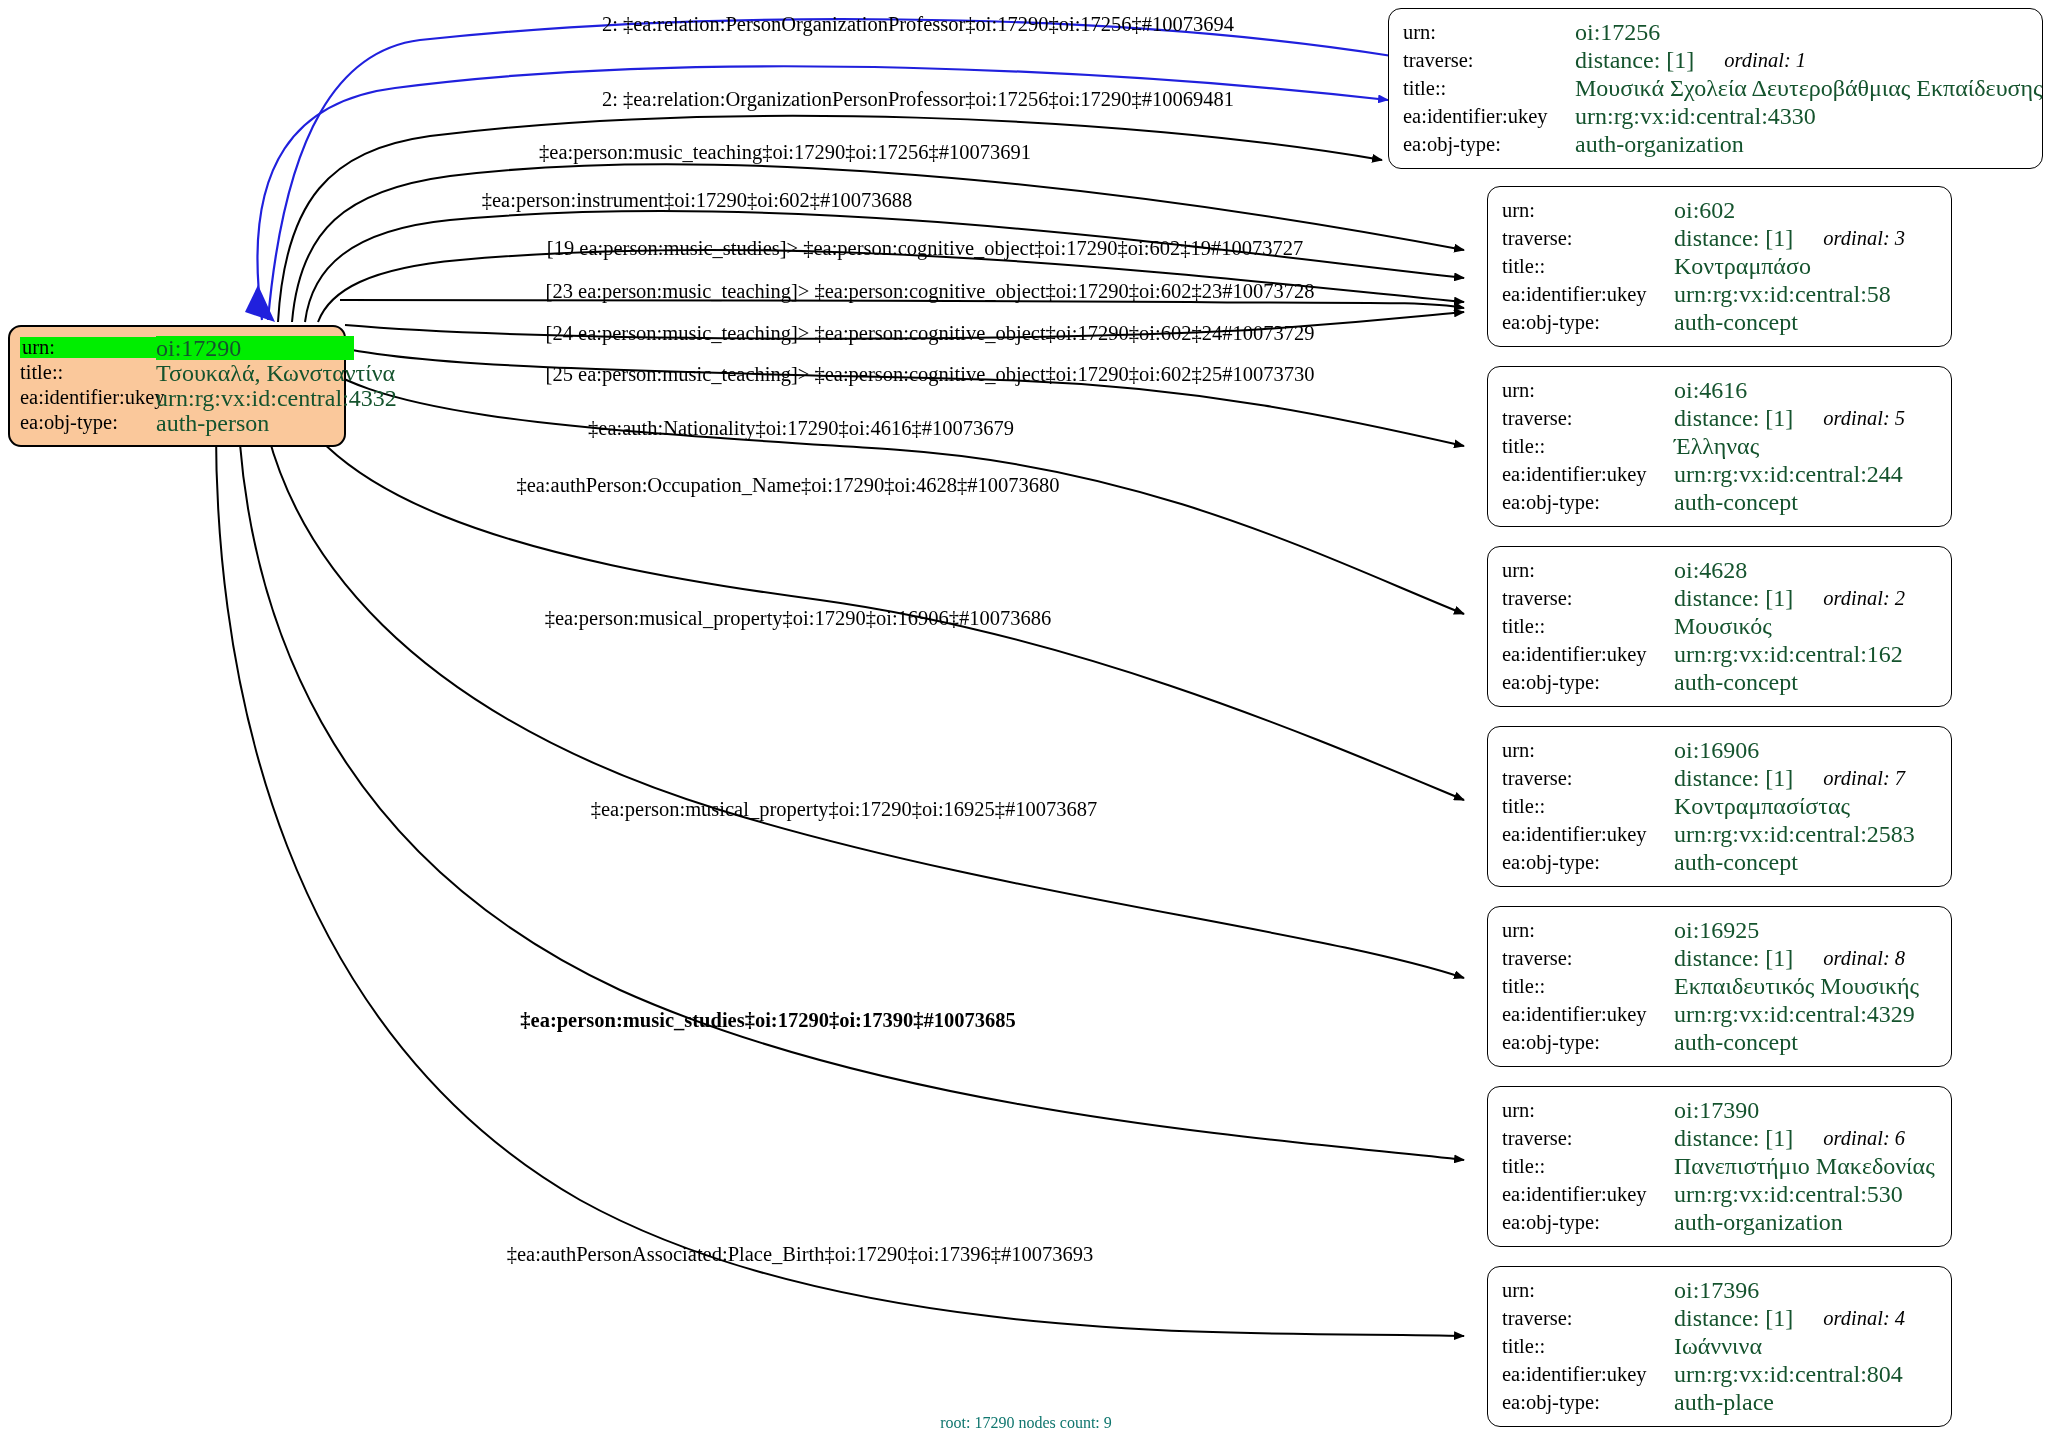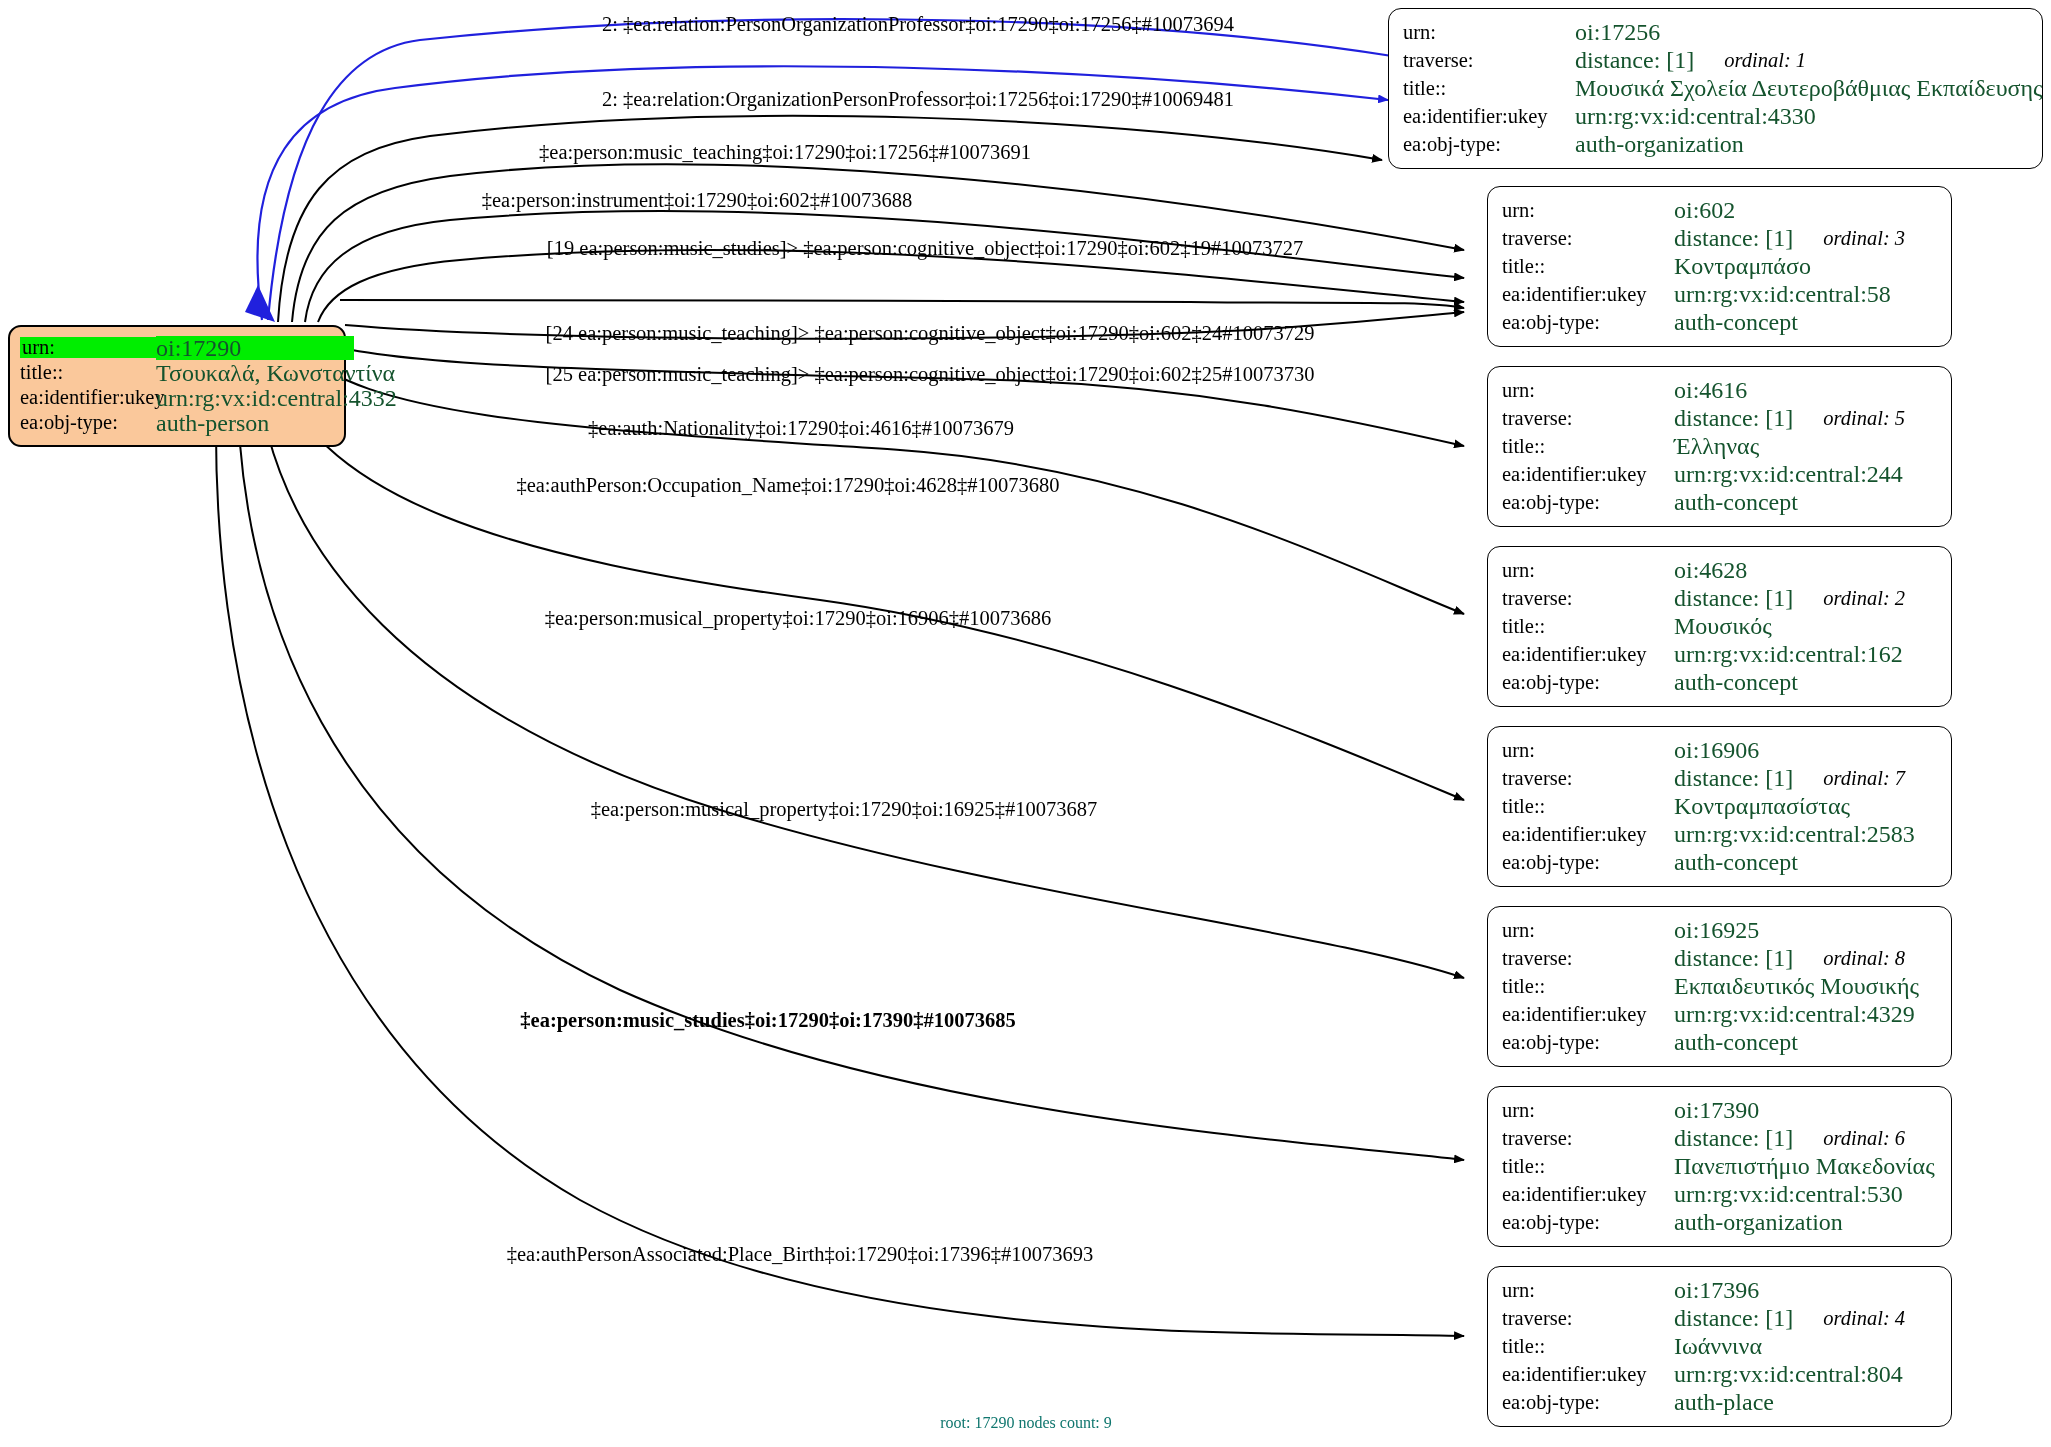--- a/index.html
+++ b/index.html
@@ -369,20 +369,21 @@
       <span class="k">ea:obj-type:</span>
       <span class="v">auth-place</span>
     </div>
   </div>
 
   <div class="edge-label" style="left:918px; top:14px;">2: ‡ea:relation:PersonOrganizationProfessor‡oi:17290‡oi:17256‡#10073694</div>
   <div class="edge-label" style="left:918px; top:89px;">2: ‡ea:relation:OrganizationPersonProfessor‡oi:17256‡oi:17290‡#10069481</div>
   <div class="edge-label" style="left:785px; top:142px;">‡ea:person:music_teaching‡oi:17290‡oi:17256‡#10073691</div>
   <div class="edge-label" style="left:697px; top:190px;">‡ea:person:instrument‡oi:17290‡oi:602‡#10073688</div>
   <div class="edge-label" style="left:925px; top:238px;">[19 ea:person:music_studies]&gt; ‡ea:person:cognitive_object‡oi:17290‡oi:602‡19#10073727</div>
+  <div class="edge-label" style="left:930px; top:281px;">[23 ea:person:music_teaching]&gt; ‡ea:person:cognitive_object‡oi:17290‡oi:602‡23#10073728</div>
   <div class="edge-label" style="left:930px; top:323px;">[24 ea:person:music_teaching]&gt; ‡ea:person:cognitive_object‡oi:17290‡oi:602‡24#10073729</div>
   <div class="edge-label" style="left:930px; top:364px;">[25 ea:person:music_teaching]&gt; ‡ea:person:cognitive_object‡oi:17290‡oi:602‡25#10073730</div>
   <div class="edge-label" style="left:801px; top:418px;">‡ea:auth:Nationality‡oi:17290‡oi:4616‡#10073679</div>
   <div class="edge-label" style="left:788px; top:475px;">‡ea:authPerson:Occupation_Name‡oi:17290‡oi:4628‡#10073680</div>
   <div class="edge-label" style="left:798px; top:608px;">‡ea:person:musical_property‡oi:17290‡oi:16906‡#10073686</div>
   <div class="edge-label" style="left:798px; top:799px;margin-left:46px;">‡ea:person:musical_property‡oi:17290‡oi:16925‡#10073687</div>
   <div class="edge-label" style="left:768px; top:1010px;font-weight:bold;">‡ea:person:music_studies‡oi:17290‡oi:17390‡#10073685</div>
   <div class="edge-label" style="left:800px; top:1244px;">‡ea:authPersonAssociated:Place_Birth‡oi:17290‡oi:17396‡#10073693</div>
 
   <div class="footer" style="left:1026px; top:1414px;">root: 17290 nodes count: 9</div>

